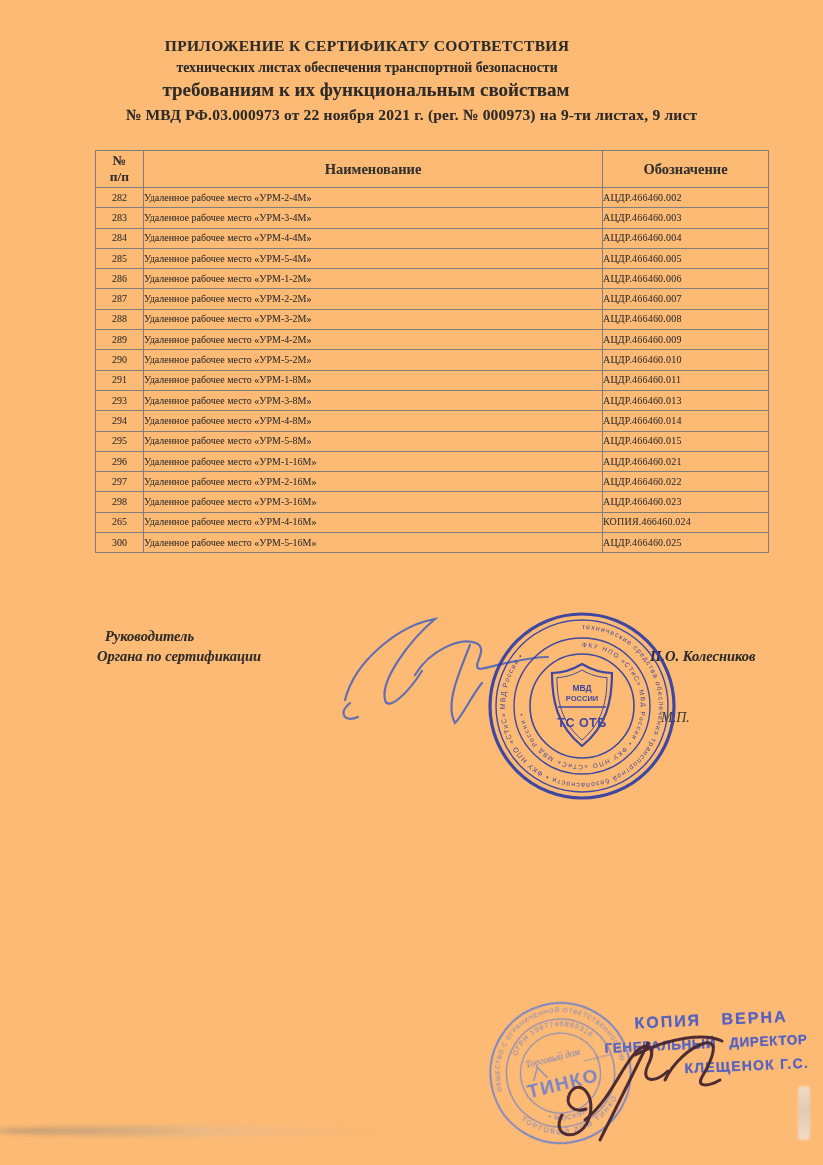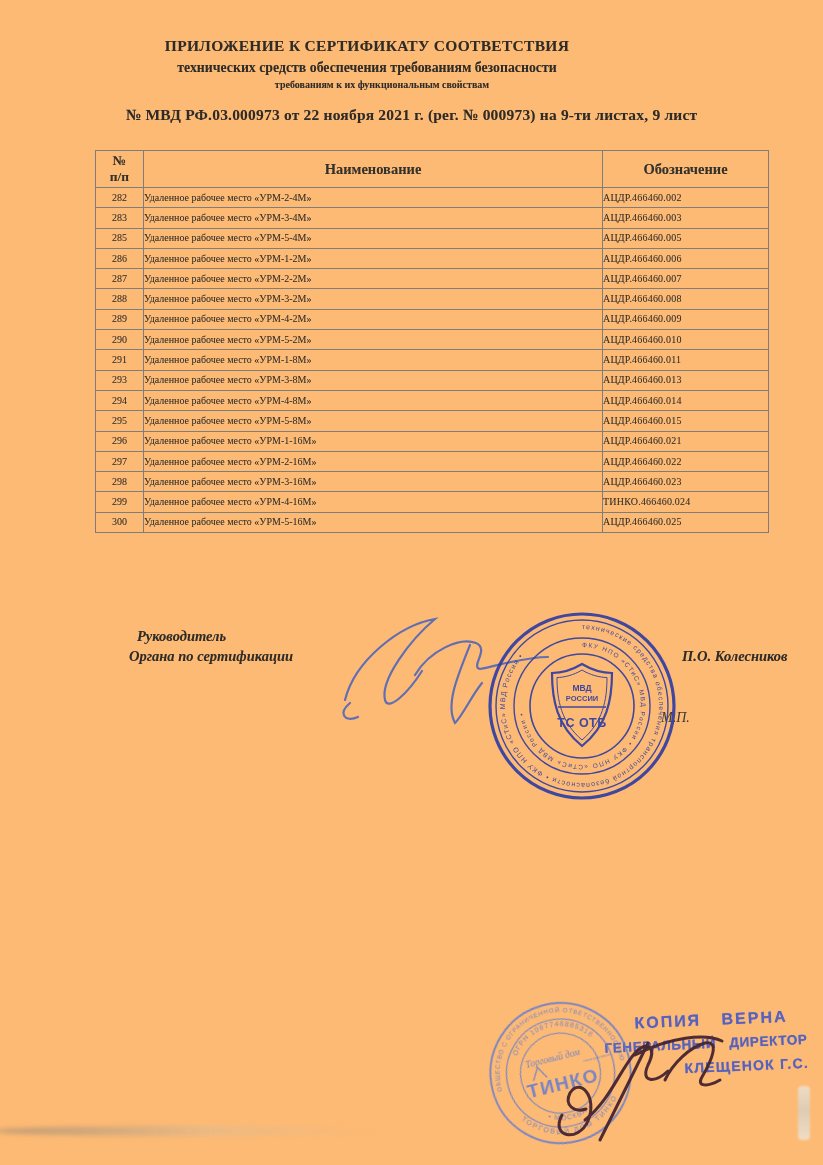--- a/index.html
+++ b/index.html
@@ -7,42 +7,42 @@
   .page{
     position:relative; width:823px; height:1165px; overflow:hidden;
     background:#fdba74;
     font-family:"Liberation Serif", serif;
     color:#2e2c29;
   }
   .hdr{position:absolute; text-align:center; font-weight:bold; white-space:nowrap;
        text-shadow:0 0 .5px rgba(90,70,50,.35);}
   .hdr-title{left:57px; width:620px; top:37px; font-size:15.5px; letter-spacing:.3px;}
   .hdr-sub1{left:57px; width:620px; top:60px; font-size:13.8px;}
-  .hdr-sub2{left:72px; width:620px; top:79px; font-size:10px;}
+  .hdr-sub2{left:56px; width:620px; top:79px; font-size:19px;}
   .hdr-cert{left:0px; width:823px; top:106px; font-size:15.5px; letter-spacing:.2px;}
 
   table.doc{
     position:absolute; left:95px; top:150px; width:673px;
     border-collapse:collapse; table-layout:fixed;
   }
   table.doc th, table.doc td{
     border:1px solid #7f7d79; padding:0; overflow:hidden;
     font-family:"Liberation Serif", serif; color:#33312e;
     text-shadow:0 0 .4px rgba(90,70,50,.3);
   }
   table.doc th{height:36px; font-size:14.5px; font-weight:bold; text-align:center; vertical-align:middle;}
   th .two-line{line-height:1.15; font-size:13.5px;}
   table.doc td{height:19.3px; font-size:10px; line-height:1; vertical-align:middle;}
   td.c-num{text-align:center;}
   td.c-name{padding-left:7px;}
   td.c-code{padding-left:11px; letter-spacing:.2px;}
   col.w-num{width:48px;} col.w-name{width:459px;} col.w-code{width:166px;}
 
   .sig-label{position:absolute; font-weight:bold; font-style:italic; font-size:14.5px;
-             white-space:nowrap; text-shadow:0 0 .5px rgba(90,70,50,.35);margin-left:32px;}
+             white-space:nowrap; text-shadow:0 0 .5px rgba(90,70,50,.35);}
   .mp{position:absolute; left:661px; top:710px; font-style:italic; font-size:14px; color:#3a3835;}
 
   .stamp-svg{position:absolute; opacity:.9; filter:blur(.25px);}
   .sig-svg{position:absolute;}
 
   .copy-stamp{
     position:absolute; left:598px; top:1013px; width:220px; height:88px;
     transform:rotate(-2.5deg); transform-origin:left top;
     color:#4356c4; font-family:"Liberation Sans", sans-serif; font-weight:bold;
     opacity:.88; text-shadow:0 0 .7px #5a6cd0; white-space:nowrap;
@@ -62,21 +62,21 @@
     background:linear-gradient(to right, rgba(118,118,115,.5), rgba(185,185,182,.25) 55%, rgba(235,235,232,0));
     filter:blur(2.5px); border-radius:50%;
   }
 </style>
 </head>
 <body>
 
 <div class="page">
 
   <div class="hdr hdr-title">ПРИЛОЖЕНИЕ К СЕРТИФИКАТУ СООТВЕТСТВИЯ</div>
-  <div class="hdr hdr-sub1">технических средств обеспечения требованиям безопасности</div>
+  <div class="hdr hdr-sub1">технических листах обеспечения транспортной безопасности</div>
   <div class="hdr hdr-sub2">требованиям к их функциональным свойствам</div>
   <div class="hdr hdr-cert">№ МВД РФ.03.000973 от 22 ноября 2021 г. (рег. № 000973) на 9-ти листах, 9 лист</div>
 
   <table class="doc">
     <colgroup>
         <col class="w-num">
         <col class="w-name">
         <col class="w-code">
       </colgroup>
     <thead>
@@ -96,20 +96,25 @@
       <td class="c-num">282</td>
       <td class="c-name">Удаленное рабочее место «УРМ-2-4М»</td>
       <td class="c-code">АЦДР.466460.002</td>
     </tr>
         <tr>
       <td class="c-num">283</td>
       <td class="c-name">Удаленное рабочее место «УРМ-3-4М»</td>
       <td class="c-code">АЦДР.466460.003</td>
     </tr>
         <tr>
+      <td class="c-num">284</td>
+      <td class="c-name">Удаленное рабочее место «УРМ-4-4М»</td>
+      <td class="c-code">АЦДР.466460.004</td>
+    </tr>
+        <tr>
       <td class="c-num">285</td>
       <td class="c-name">Удаленное рабочее место «УРМ-5-4М»</td>
       <td class="c-code">АЦДР.466460.005</td>
     </tr>
         <tr>
       <td class="c-num">286</td>
       <td class="c-name">Удаленное рабочее место «УРМ-1-2М»</td>
       <td class="c-code">АЦДР.466460.006</td>
     </tr>
         <tr>
@@ -161,23 +166,23 @@
       <td class="c-num">297</td>
       <td class="c-name">Удаленное рабочее место «УРМ-2-16М»</td>
       <td class="c-code">АЦДР.466460.022</td>
     </tr>
         <tr>
       <td class="c-num">298</td>
       <td class="c-name">Удаленное рабочее место «УРМ-3-16М»</td>
       <td class="c-code">АЦДР.466460.023</td>
     </tr>
         <tr>
-      <td class="c-num">299</td>
+      <td class="c-num">265</td>
       <td class="c-name">Удаленное рабочее место «УРМ-4-16М»</td>
-      <td class="c-code">ТИНКО.466460.024</td>
+      <td class="c-code">КОПИЯ.466460.024</td>
     </tr>
         <tr>
       <td class="c-num">300</td>
       <td class="c-name">Удаленное рабочее место «УРМ-5-16М»</td>
       <td class="c-code">АЦДР.466460.025</td>
     </tr>
       </tbody>
   </table>
 
   <div class="sig-label" style="left:105px; top:628px;">Руководитель</div>

